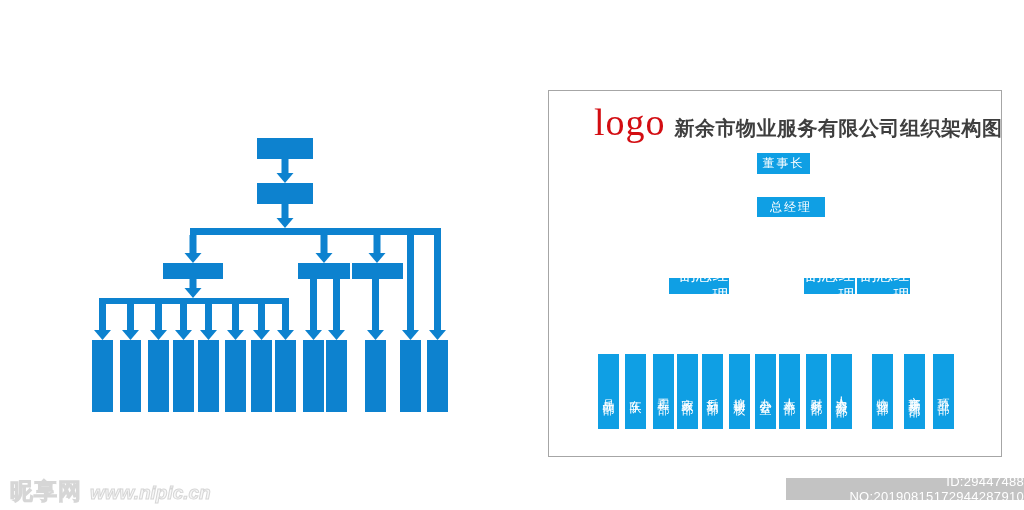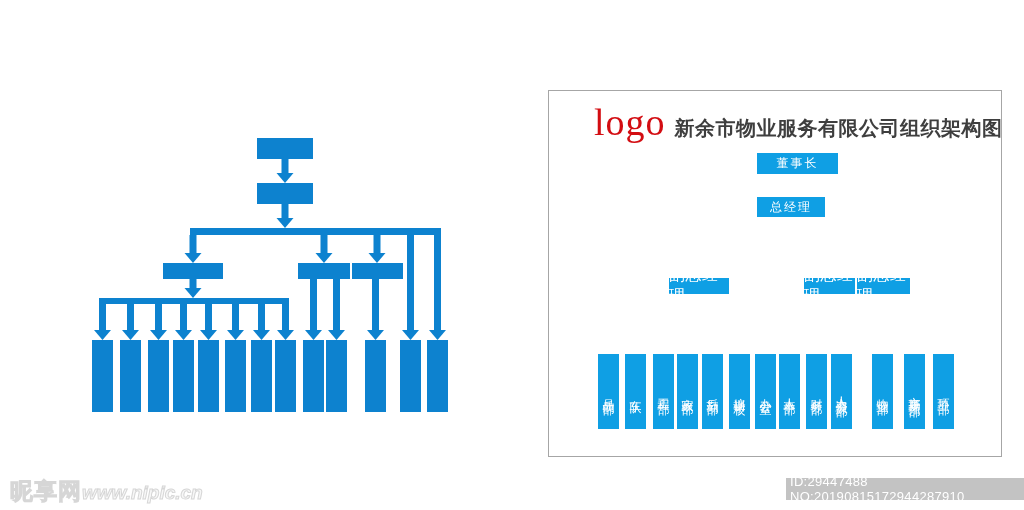--- a/index.html
+++ b/index.html
@@ -1,18 +1,19 @@
 <!DOCTYPE html>
 <html style="--right-blue: #0f9fe4; --logo-red: #d30d12; --badge-gray: #c3c3c3;"><head>
 <meta charset="utf-8">
 <style>
   html,body{margin:0;padding:0;background:#fff;}
   .canvas{
     position:relative;width:1024px;height:510px;background:#ffffff;overflow:hidden;
     font-family:"Liberation Sans","DejaVu Sans",sans-serif;
+    text-align:right;
   }
   svg.layer{position:absolute;left:0;top:0;pointer-events:none;}
 
   
   .panel{
     position:absolute;left:548px;top:90px;width:454px;height:367px;
     border:1.5px solid #a6a6a6;background:#ffffff;box-sizing:border-box;
   }
   .title-row{position:absolute;left:594px;top:94px;display:flex;align-items:baseline;gap:9px;}
   .logo-text{
@@ -32,21 +33,21 @@
     background:var(--right-blue,#0f9fe4);color:#fff;
     display:flex;align-items:center;justify-content:center;box-sizing:border-box;
   }
   .dept span{
     writing-mode:vertical-rl;text-orientation:upright;
     font-size:12px;font-weight:500;letter-spacing:2px;line-height:1;
   }
 
   
   .wm-left{
-    position:absolute;left:10px;top:476px;display:flex;align-items:baseline;
+    position:absolute;left:10px;top:476px;display:flex;align-items:baseline;gap:8px;
     color:#f7f7f7;-webkit-text-stroke:1px #d6d6d6;
   }
   .wm-site{font-size:23px;font-weight:700;letter-spacing:1px;}
   .wm-url{font-size:19px;font-weight:700;font-style:italic;}
   .id-badge{
     position:absolute;left:786px;top:478px;right:0;height:22px;
     background:var(--badge-gray,#c3c3c3);color:#ffffff;
     display:flex;align-items:center;padding-left:4px;
     font-size:13px;letter-spacing:0.3px;
   }
@@ -160,21 +161,21 @@
       <polygon points="935,344 952,344 943.5,354" fill="#0f9fe4"></polygon>
     </svg>
 
   <div class="panel"></div>
 
   <div class="title-row">
     <span class="logo-text">logo</span>
     <span class="panel-title">新余市物业服务有限公司组织架构图</span>
   </div>
 
-  <div class="node" style="left:757px;top:153px;width:81px;height:21px;">董事长</div>
+  <div class="node" style="left:757px;top:153px;width:53px;height:21px;">董事长</div>
   <div class="node" style="left:757px;top:197px;width:68px;height:20px;">总经理</div>
   <div class="node deputy" style="left:669px;top:278px;width:60px;height:16px;">副总经理</div>
   <div class="node deputy" style="left:804px;top:278px;width:51px;height:16px;">副总经理</div>
   <div class="node deputy" style="left:857px;top:278px;width:53px;height:16px;">副总经理</div>
 
   <div class="dept" style="left:598px;">
       <span>品质部</span>
     </div>
   <div class="dept" style="left:625px;">
       <span>车队</span>

